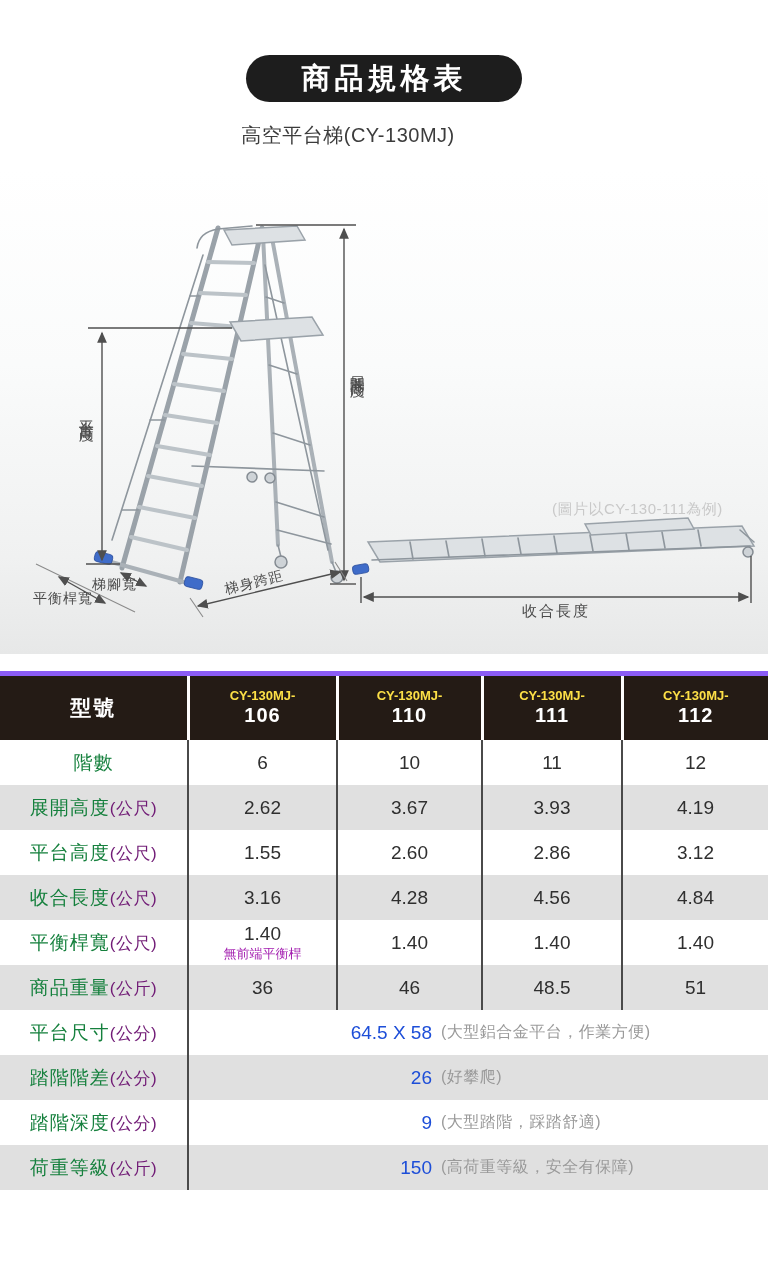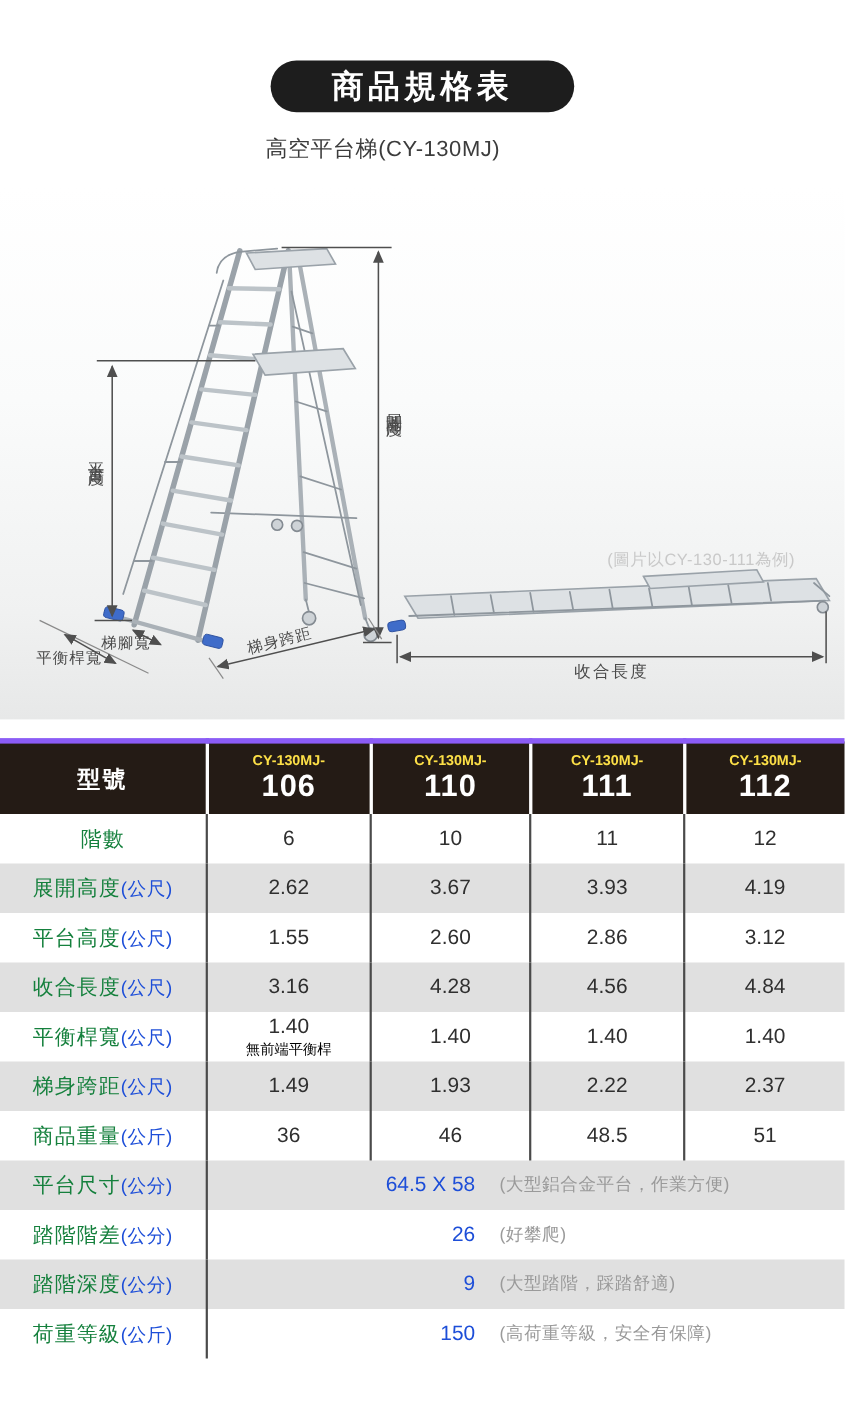--- a/index.html
+++ b/index.html
@@ -37,34 +37,34 @@
   .spec-table{
     position:absolute;top:671px;left:0;width:768px;
     border-collapse:collapse;table-layout:fixed;
     border-top:5px solid #8b5cf6;
   }
   .spec-table th,.spec-table td{padding:0;margin:0;vertical-align:middle;text-align:center;}
   .spec-table thead th{height:64px;background:#241b15;}
   .spec-table thead th + th{border-left:3px solid #fdfdfd;}
   .model-label{color:#fff;font-size:21px;letter-spacing:2px;}
   .mprefix{color:#fde047;font-size:13px;line-height:1.15;}
-  .mnum{color:#fff;font-size:28px;font-weight:bold;letter-spacing:1px;line-height:1.15;}
+  .mnum{color:#fff;font-size:20px;font-weight:bold;letter-spacing:1px;line-height:1.15;}
   .spec-table tbody tr{height:45px;}
   .spec-table tbody tr:nth-child(odd){background:#ffffff;}
   .spec-table tbody tr:nth-child(even){background:#e0e0e0;}
   td.val,td.span-cell{border-left:2px solid #4a4a4a;}
   .lab-t{font-size:19px;color:#15803d;letter-spacing:1px;}
-  .lab-u{font-size:17px;color:#1d4ed8;letter-spacing:0.5px;}
+  .lab-u{font-size:17px;color:#701a75;letter-spacing:0.5px;}
   td.val{font-size:19px;color:#2f2f2f;}
   .v-main{font-size:19px;color:#2f2f2f;line-height:1.1;}
-  .v-note{font-size:13px;color:#000000;line-height:1.1;margin-top:2px;}
+  .v-note{font-size:13px;color:#a21caf;line-height:1.1;margin-top:2px;}
   td.span-cell{text-align:left;}
   .sp-wrap{display:flex;align-items:center;}
   .sp-val{display:inline-block;width:243px;text-align:right;font-size:19px;color:#1d4ed8;}
-  .sp-com{font-size:16px;color:#9a9a9a;margin-left:22px;letter-spacing:0.5px;}
+  .sp-com{font-size:16px;color:#9a9a9a;margin-left:9px;letter-spacing:0.5px;}
   
   .rail{stroke:#9aa2a9;stroke-width:5;stroke-linecap:round;fill:none;}
   .rail2{stroke:#aab1b7;stroke-width:4;stroke-linecap:round;fill:none;}
   .rung{stroke:#bcc3c8;stroke-width:4;stroke-linecap:round;}
   .thin{stroke:#8e969d;stroke-width:1.6;fill:none;stroke-linecap:round;}
   .plate{fill:#dde1e4;stroke:#9aa2a9;stroke-width:1.5;}
   .dim{stroke:#4f4f4f;stroke-width:1.4;fill:none;}
   .ext{stroke:#8a8a8a;stroke-width:1.1;fill:none;}
   .bluecap{fill:#3f6cc9;stroke:#2c4f9e;stroke-width:0.8;}
   .wheel{fill:#ced3d7;stroke:#848b92;stroke-width:1.5;}
@@ -255,27 +255,20 @@
         <td class="lab"><span class="lab-t">平衡桿寬</span><span class="lab-u">(公尺)</span></td>
         <td class="val">
             <div class="v-main">1.40</div>
             <div class="v-note">無前端平衡桿</div>
           </td>
         <td class="val">1.40</td>
         <td class="val">1.40</td>
         <td class="val">1.40</td>
       </tr>
       <tr>
-        <td class="lab"><span class="lab-t">梯身跨距</span><span class="lab-u">(公尺)</span></td>
-        <td class="val">1.49</td>
-        <td class="val">1.93</td>
-        <td class="val">2.22</td>
-        <td class="val">2.37</td>
-      </tr>
-      <tr>
         <td class="lab"><span class="lab-t">商品重量</span><span class="lab-u">(公斤)</span></td>
         <td class="val">36</td>
         <td class="val">46</td>
         <td class="val">48.5</td>
         <td class="val">51</td>
       </tr>
       <tr>
         <td class="lab"><span class="lab-t">平台尺寸</span><span class="lab-u">(公分)</span></td>
         <td class="span-cell" colspan="4">
             <div class="sp-wrap">

